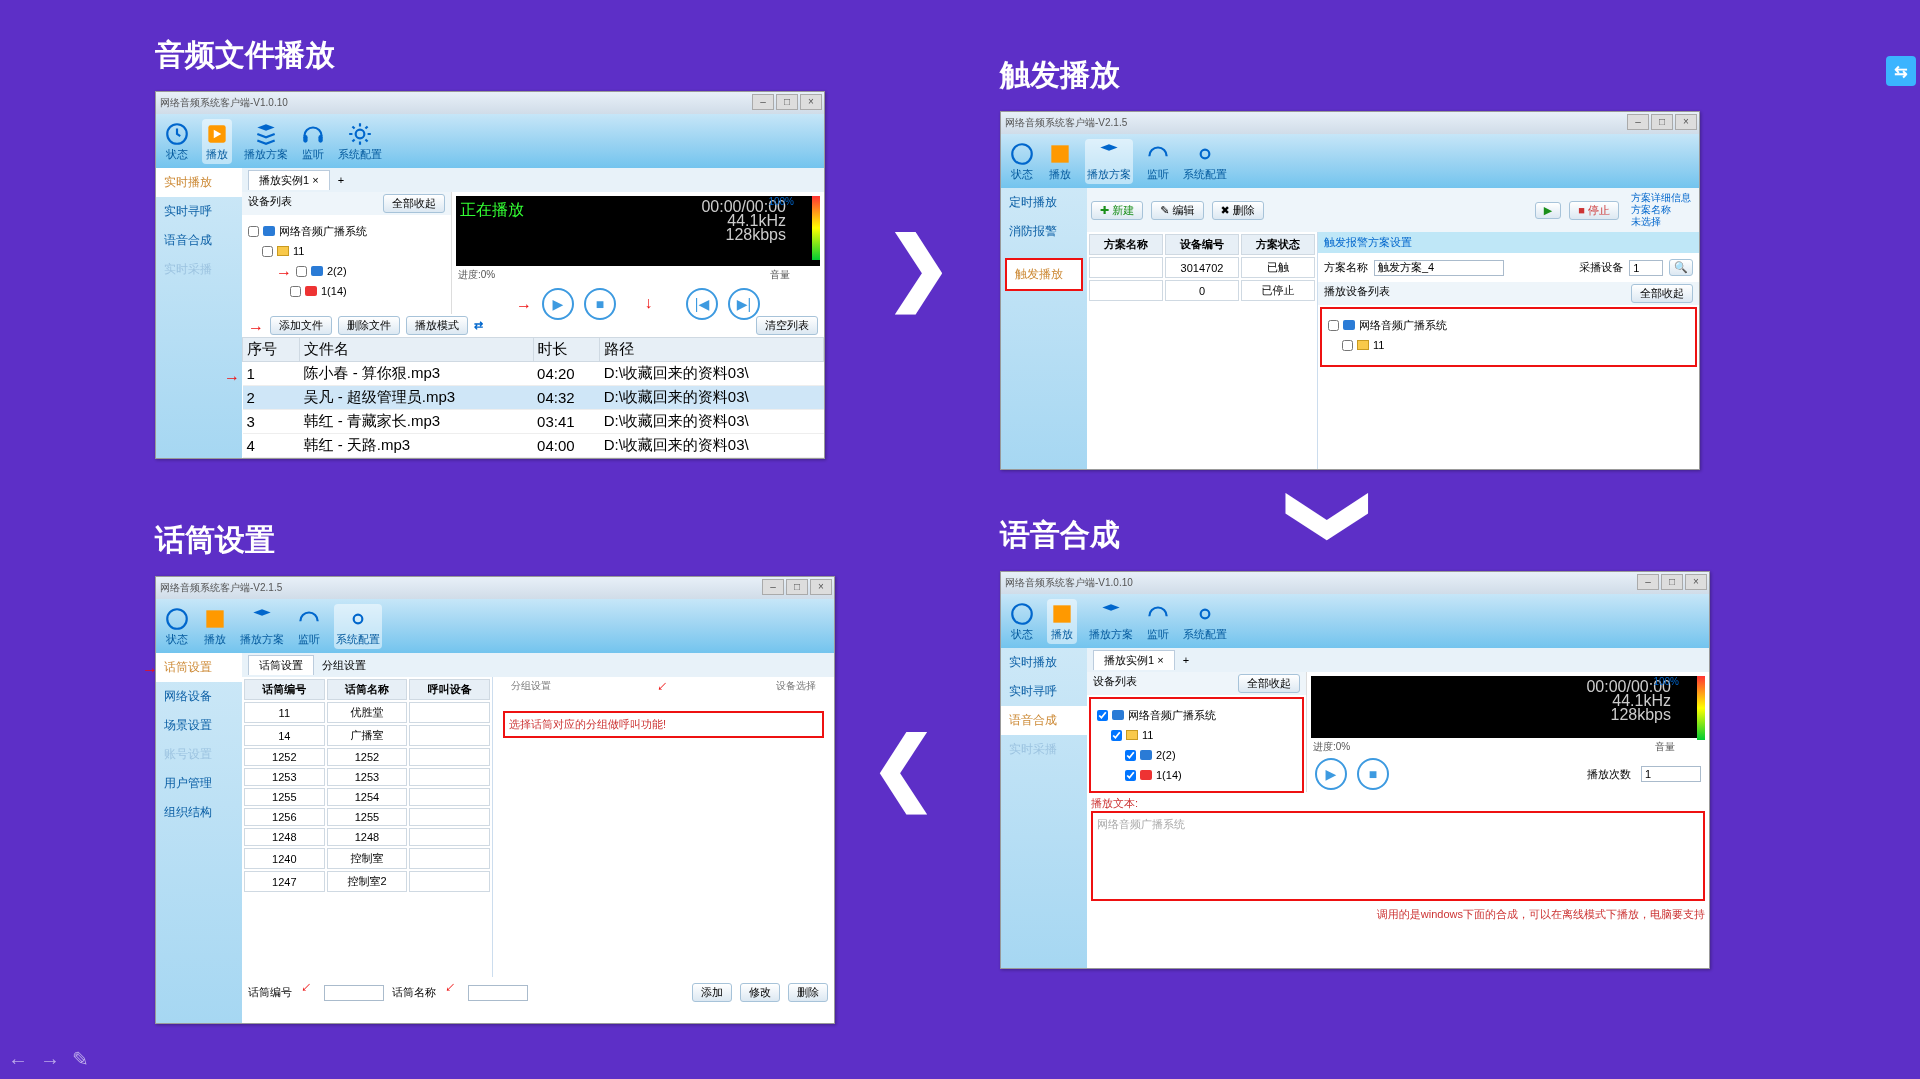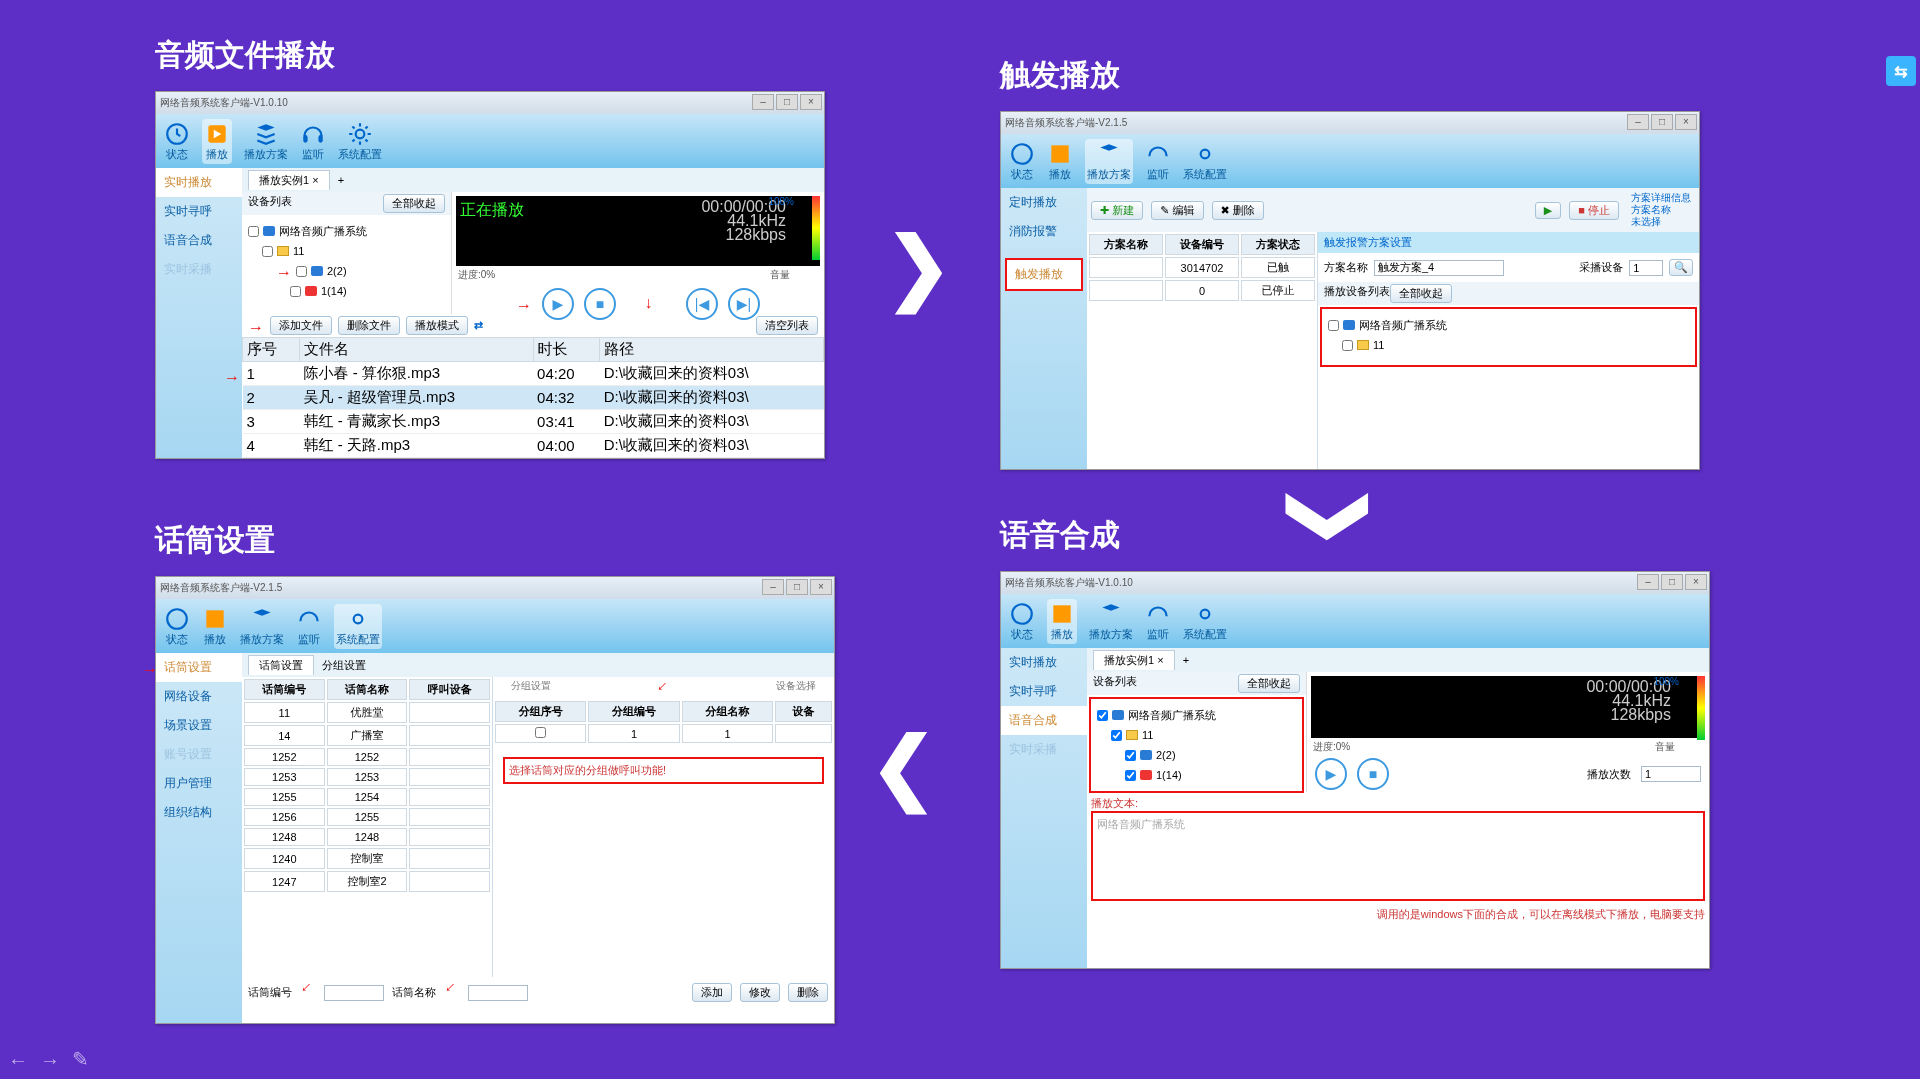--- a/index.html
+++ b/index.html
@@ -306,21 +306,21 @@
           <div style="flex:1;border-left:1px solid #cde">
             <div style="background:#bfe7f7;font-size:11px;padding:3px 6px;color:#06c">触发报警方案设置</div>
             <div style="padding:6px;font-size:11px;display:flex;align-items:center;gap:6px">
               <span>方案名称</span>
               <input type="text" style="width: 130px;" value="触发方案_4">
               <span style="flex:1"></span>
               <span>采播设备</span>
               <input type="text" style="width: 34px;" value="1">
               <span class="minib" style="padding:1px 4px">🔍</span>
             </div>
-            <div style="display:flex;padding:2px 6px;font-size:11px;background:#eef5fa">
+            <div style="display:flex;justify-content:space-between;padding:2px 6px;font-size:11px;background:#eef5fa">
               <span>播放设备列表</span>
               <span class="minib">全部收起</span>
             </div>
             <div class="tree redbox" style="margin:2px;height:60px">
               <div class="row">
                   <input type="checkbox" class="ck" style="">
                   <span class="speaker"></span>
                   <span>网络音频广播系统</span>
                 </div>
               <div class="row" style="padding-left:14px">
@@ -572,36 +572,20 @@
                   </tr>
             </tbody>
               </table>
           </div>
           <div style="flex:1;position:relative;border-left:1px solid #cde">
             <div style="display:flex;justify-content:space-between;font-size:10px;color:#777;padding:2px 18px">
               <span>分组设置</span>
               <span class="redarrow" style="transform:rotate(135deg);display:inline-block">→</span>
               <span>设备选择</span>
             </div>
-            <table class="grid" style="width:100%">
-              <tbody>
-                  <tr>
-                    <th>分组序号</th>
-                    <th>分组编号</th>
-                    <th>分组名称</th>
-                    <th>设备</th>
-                  </tr>
-              <tr>
-                    <td><input type="checkbox" class="ck" style=""></td>
-                    <td>1</td>
-                    <td>1</td>
-                    <td></td>
-                  </tr>
-            </tbody>
-              </table>
             <div class="redbox" style="margin:12px 10px;padding:4px;font-size:11px;color:#c33">选择话筒对应的分组做呼叫功能!</div>
           </div>
         </div>
         <div style="display:flex;align-items:center;gap:8px;padding:6px;font-size:11px;position:relative">
           <span>话筒编号</span>
           <span class="redarrow" style="transform:rotate(135deg);display:inline-block;position:relative;top:-4px">→</span>
           <input type="text" style="width: 60px;">
           <span>话筒名称</span>
           <span class="redarrow" style="transform:rotate(135deg);display:inline-block;position:relative;top:-4px">→</span>
           <input type="text" style="width: 60px;">

